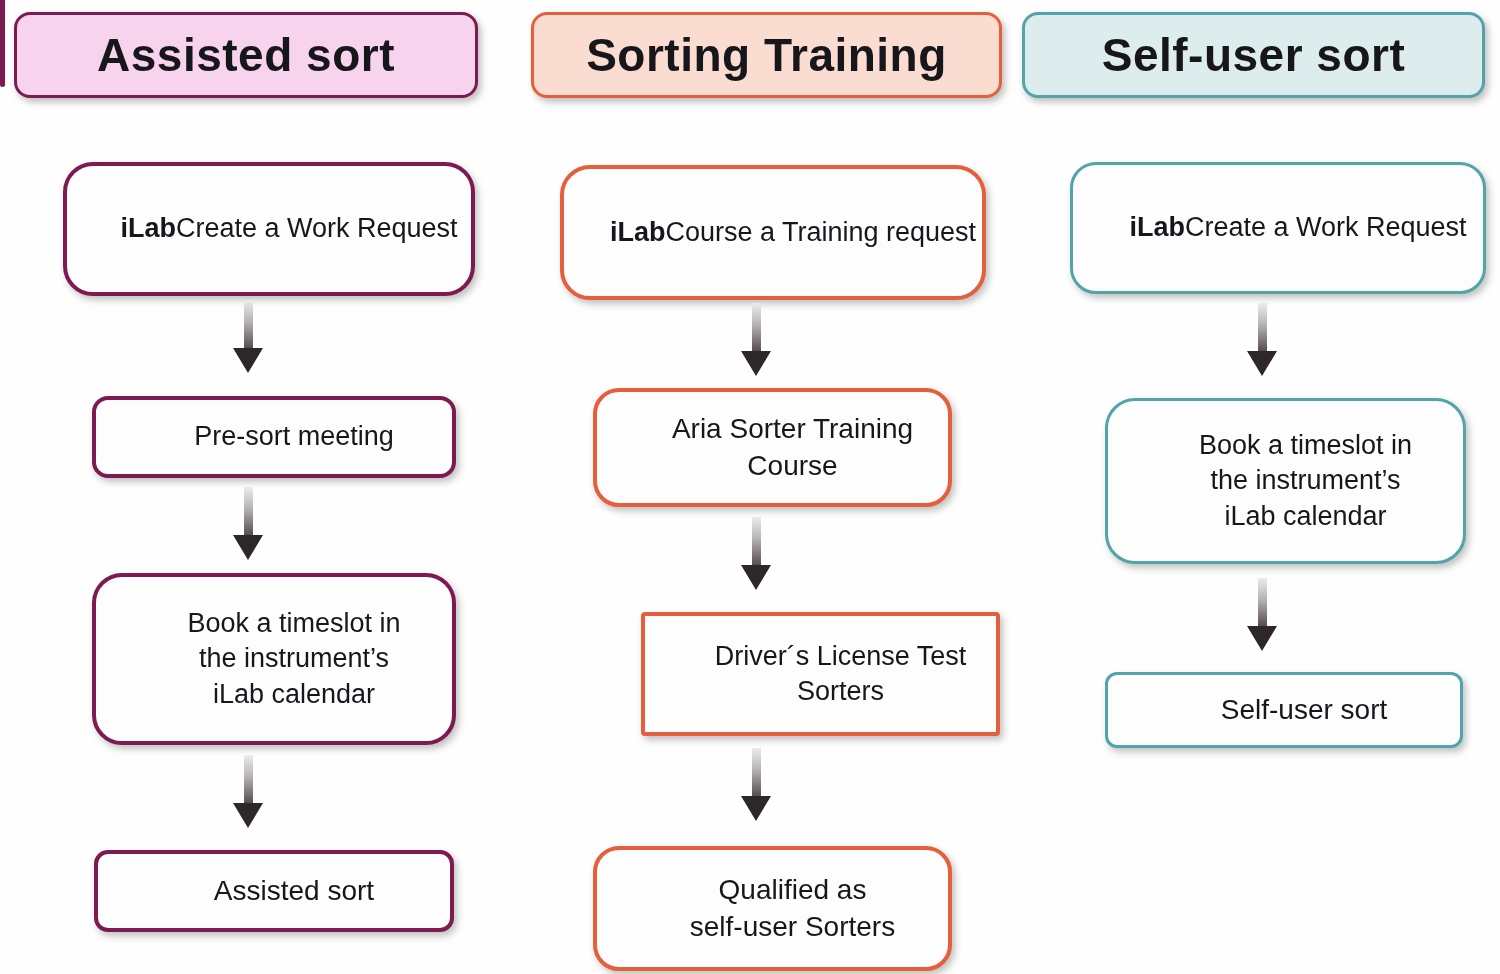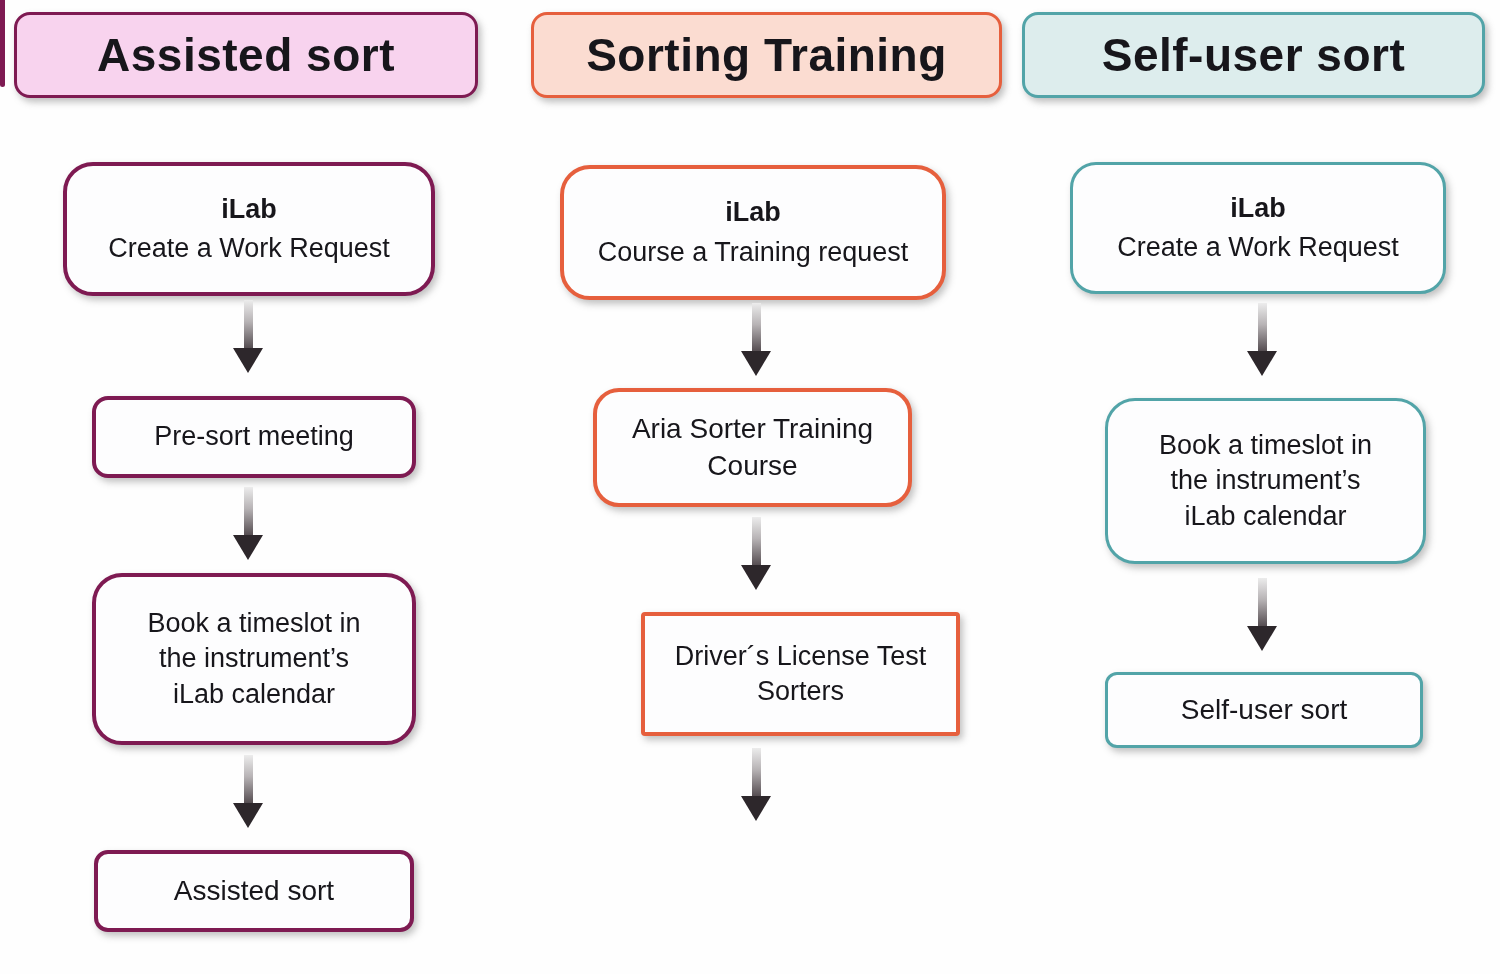--- a/index.html
+++ b/index.html
@@ -16,23 +16,24 @@
     font-size:46px;font-weight:600;letter-spacing:.5px;border-radius:16px;
     box-shadow:3px 4px 7px rgba(95,95,95,.4);
   }
   .h1{left:14px;top:12px;width:458px;height:80px;background:var(--pink_bg,#f8d3ee);border:3px solid var(--maroon,#7e1a52);}
   .h2{left:531px;top:12px;width:465px;height:80px;background:var(--peach_bg,#fbdcd1);border:3px solid var(--coral,#e65f3d);text-align:center;}
   .h3{left:1022px;top:12px;width:457px;height:80px;background:var(--teal_bg,#ddeded);border:3px solid var(--teal,#52a4a8);}
 
   
   .box{
     position:absolute;background:var(--box_bg,#fdfdfe);
-    display:flex;flex-direction:column;align-items:center;justify-content:center;
+    display:flex;flex-direction:row;align-items:center;justify-content:center;
     text-align:center;font-size:27px;line-height:1.3;
     box-shadow:3px 4px 7px rgba(95,95,95,.38);
+    padding-left:40px;
   }
   .bm{border:4px solid var(--maroon,#7e1a52);}
   .bo{border:4px solid var(--coral,#e65f3d);}
   .bt{border:3px solid var(--teal,#52a4a8);}
   .ttl{font-weight:700;}
   .txt{white-space:pre-line;}
   .bold .txt{font-weight:400;font-size:28px;}
   .two{line-height:1.45;}
 
   .p1{left:63px;top:162px;width:364px;height:126px;border-radius:30px;}
@@ -116,20 +117,24 @@
     <div class="head"></div>
   </div>
   <div class="box bo p7">
     <span class="txt">Driver´s License Test
 Sorters</span>
   </div>
   <div class="arrow a6">
     <div class="shaft"></div>
     <div class="head"></div>
   </div>
+  <div class="box bo p8 bold">
+    <span class="txt">Qualified as
+self-user Sorters</span>
+  </div>
 
   <div class="box bt p9 two">
     <span class="ttl">iLab</span>
     <span class="txt">Create a Work Request</span>
   </div>
   <div class="arrow a7">
     <div class="shaft"></div>
     <div class="head"></div>
   </div>
   <div class="box bt p10">

